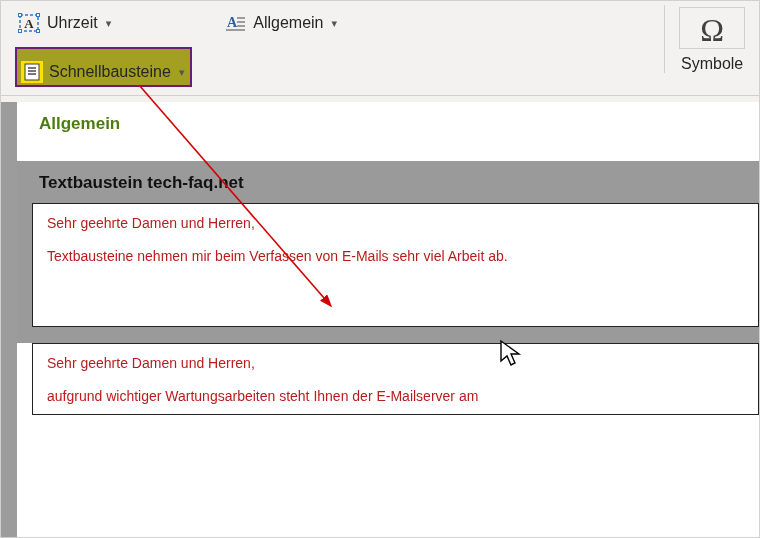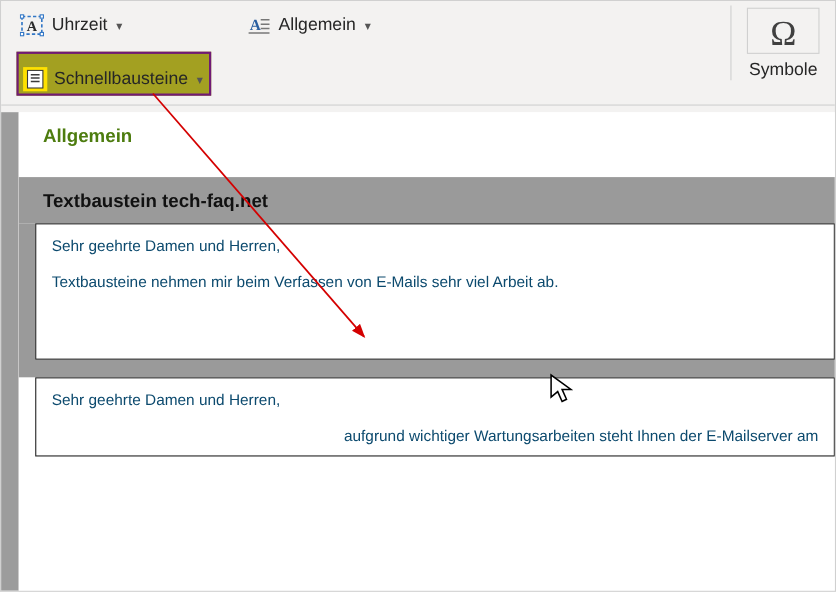--- a/index.html
+++ b/index.html
@@ -122,21 +122,21 @@
     background: #9a9a9a;
     padding: 0 0 16px 0;
   }
   .entry-body {
     background: #fff;
     border: 1px solid #222;
     margin: 0 0 0 15px;
     padding: 10px 14px 60px 14px;
     font-size: 14px;
     line-height: 1.35;
-    color: #0c4a6e;
+    color: #b91c1c;
   }
   .entry-body p { margin: 0 0 14px 0; }
   .entry-body p:last-child { margin-bottom: 0; }
   .entry-body .closing { margin-bottom: 0; }
   .entry2 .entry-body { padding-bottom: 8px; }
 
   
   .cursor {
     position: absolute;
     left: 498px;
@@ -218,21 +218,21 @@
       <div class="entry-body">
         <p>Sehr geehrte Damen und Herren,</p>
         <p>Textbausteine nehmen mir beim Verfassen von E-Mails sehr viel Arbeit ab.</p>
       </div>
     </div>
   </div>
 
   <div class="entry2">
     <div class="entry-body" style="margin:0 0 0 15px;">
       <p>Sehr geehrte Damen und Herren,</p>
-      <p style="margin-bottom:0;text-align:right;">aufgrund wichtiger Wartungsarbeiten steht Ihnen der E-Mailserver am</p>
+      <p style="margin-bottom:0;">aufgrund wichtiger Wartungsarbeiten steht Ihnen der E-Mailserver am</p>
     </div>
   </div>
 </div>
 
 <svg class="arrow" width="230" height="250">
   <defs>
     <marker id="ah" markerWidth="10" markerHeight="10" refX="7" refY="3" orient="auto">
       <path d="M0,0 L8,3 L0,6 Z" fill="#d40000"></path>
     </marker>
   </defs>

